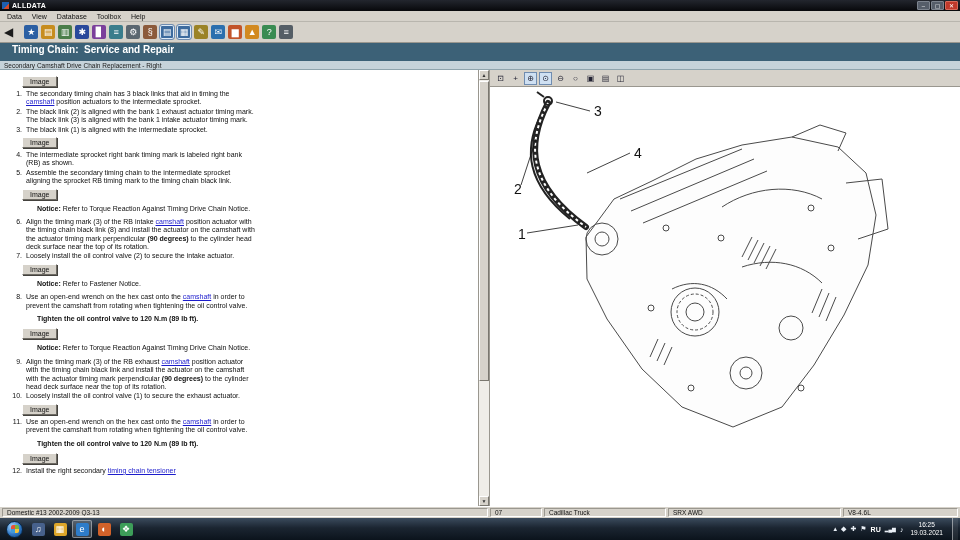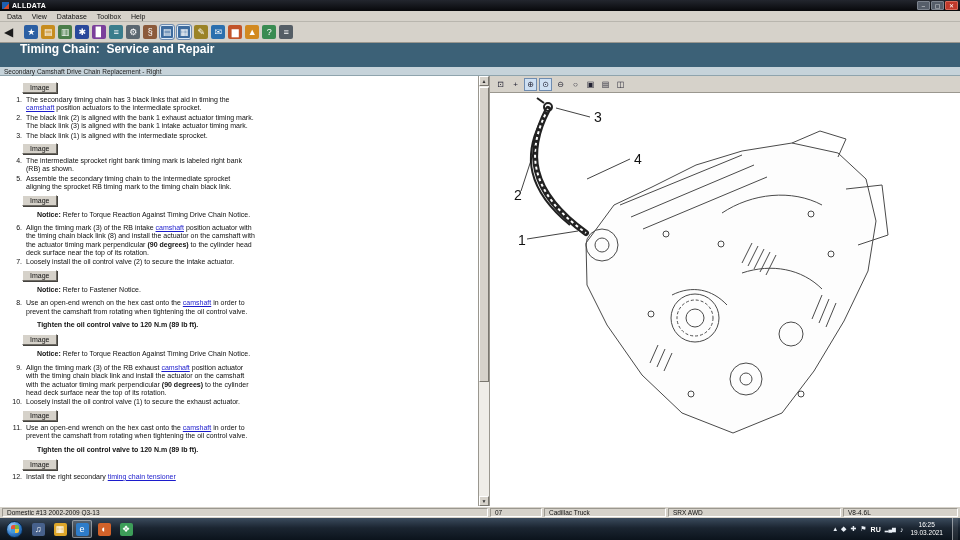--- a/index.html
+++ b/index.html
@@ -25,22 +25,22 @@
 
   
   .toolbar { height:21px; background:#d6d2ca; display:flex; align-items:center; gap:3px;
              padding:0 4px; border-bottom:1px solid #9a978f; flex:none; }
   .tb-back { font-size:12px; color:#1b1b1b; margin-right:8px; line-height:21px; }
   .tb-icon { width:14px; height:14px; border-radius:2px; color:#fff; font-size:9px;
              line-height:14px; text-align:center; flex:none; }
   .tb-icon.pressed { outline:1px solid #6f8cb0; box-shadow:inset 0 0 0 1px #dce9f5; }
 
   
-  .doc-title { height:24px; background:#3c6177; color:#fff; font-size:12px; font-weight:bold;
-               line-height:13px; padding-left:20px; white-space:pre; flex:none; }
+  .doc-title { height:18px; background:#3c6177; color:#fff; font-size:10px; font-weight:bold;
+               line-height:13px; padding-left:12px; white-space:pre; flex:none; }
   .doc-subtitle { height:9px; background:#c6d3da; color:#1c1c1c; font-size:6.5px;
                   line-height:9px; padding-left:4px; border-bottom:1px solid #8fa4ad; flex:none; }
 
   
   .main { flex:1; display:flex; background:#fff; overflow:hidden; }
   .article { width:478px; flex:none; padding:3px 0 0 10px; overflow:hidden;
              font-size:7px; line-height:1.2; color:#101010; }
   .image-btn { display:block; margin:3px 0 3px 12px; padding:1px 7px; font-size:7px;
                font-family:inherit; background:#d6d2ca; color:#111;
                border:1px solid; border-color:#fff #6e6b64 #6e6b64 #fff;

